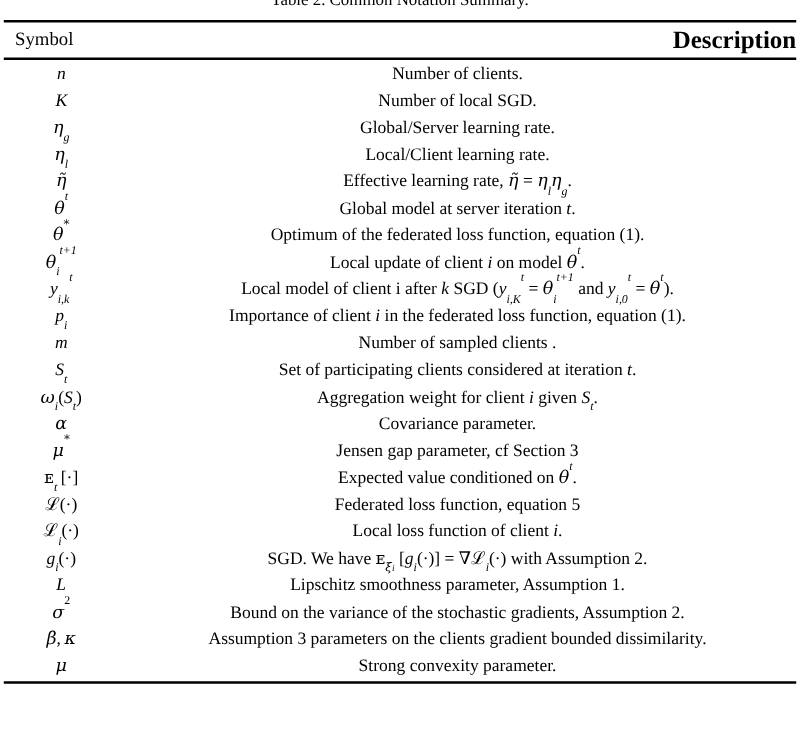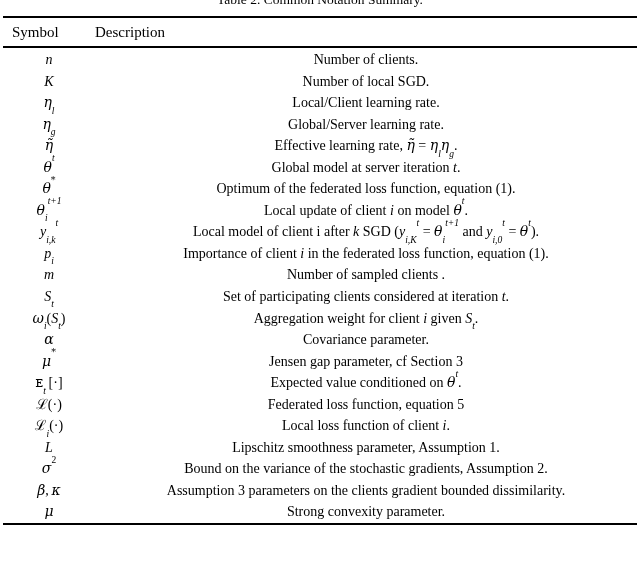--- a/index.html
+++ b/index.html
@@ -77,23 +77,23 @@
 
   th.symbol-head {
     text-align: left;
     padding-left: 9px;
     font-weight: normal;
     font-size: 15px;
     height: 28px;
     line-height: 28px;
   }
   th.desc-head {
-    text-align: left;
-    font-weight: normal;
-    font-size: 15px;
+    text-align: right;
+    font-weight: bold;
+    font-size: 20px;
     height: 28px;
     line-height: 28px;
   }
 
   td.symbol-cell {
     text-align: center;
     font-size: 14px;
     height: 21.55px;
     line-height: 21.55px;
     white-space: nowrap;
@@ -168,28 +168,28 @@
       <tbody id="rows-body">
           <tr>
             <td class="symbol-cell"><i class="mi">n</i></td>
             <td class="desc-cell">Number of clients.</td>
           </tr>
           <tr>
             <td class="symbol-cell"><i class="mi">K</i></td>
             <td class="desc-cell">Number of local SGD.</td>
           </tr>
           <tr>
+            <td class="symbol-cell"><i class="mg">η</i><sub class="mi">g</sub></td>
+            <td class="desc-cell">Global/Server learning rate.</td>
+          </tr>
+          <tr>
             <td class="symbol-cell"><i class="mg">η</i><sub class="mi">l</sub></td>
             <td class="desc-cell">Local/Client learning rate.</td>
           </tr>
           <tr>
-            <td class="symbol-cell"><i class="mg">η</i><sub class="mi">g</sub></td>
-            <td class="desc-cell">Global/Server learning rate.</td>
-          </tr>
-          <tr>
             <td class="symbol-cell"><i class="mg">η̃</i></td>
             <td class="desc-cell">Effective learning rate, <i class="mg">η̃</i> <span class="mn">=</span> <i class="mg">η</i><sub class="mi">l</sub><i class="mg">η</i><sub class="mi">g</sub>.</td>
           </tr>
           <tr>
             <td class="symbol-cell"><i class="mg">θ</i><sup class="mi">t</sup></td>
             <td class="desc-cell">Global model at server iteration <i class="mi">t</i>.</td>
           </tr>
           <tr>
             <td class="symbol-cell"><i class="mg">θ</i><sup class="mup">*</sup></td>
             <td class="desc-cell">Optimum of the federated loss function, equation (1).</td>
@@ -232,20 +232,24 @@
           </tr>
           <tr>
             <td class="symbol-cell"><span class="mup">ℒ</span><span class="mn">(·)</span></td>
             <td class="desc-cell">Federated loss function, equation 5</td>
           </tr>
           <tr>
             <td class="symbol-cell"><span class="mup">ℒ</span><sub class="mi">i</sub><span class="mn">(·)</span></td>
             <td class="desc-cell">Local loss function of client <i class="mi">i</i>.</td>
           </tr>
           <tr>
+            <td class="symbol-cell"><i class="mi">g</i><sub class="mi">i</sub><span class="mn">(·)</span></td>
+            <td class="desc-cell">SGD. We have <span class="mup">ᴇ</span><sub class="mg">ξ<span class="mi" style="font-size:0.8em">i</span></sub> <span class="mn">[</span><i class="mi">g</i><sub class="mi">i</sub><span class="mn">(·)]</span> <span class="mn">=</span> <span class="mup">∇ℒ</span><sub class="mi">i</sub><span class="mn">(·)</span> with Assumption 2.</td>
+          </tr>
+          <tr>
             <td class="symbol-cell"><i class="mi">L</i></td>
             <td class="desc-cell">Lipschitz smoothness parameter, Assumption 1.</td>
           </tr>
           <tr>
             <td class="symbol-cell"><i class="mg">σ</i><sup class="mn">2</sup></td>
             <td class="desc-cell">Bound on the variance of the stochastic gradients, Assumption 2.</td>
           </tr>
           <tr>
             <td class="symbol-cell"><i class="mg">β</i><span class="mn">, </span><i class="mg">κ</i></td>
             <td class="desc-cell">Assumption 3 parameters on the clients gradient bounded dissimilarity.</td>

